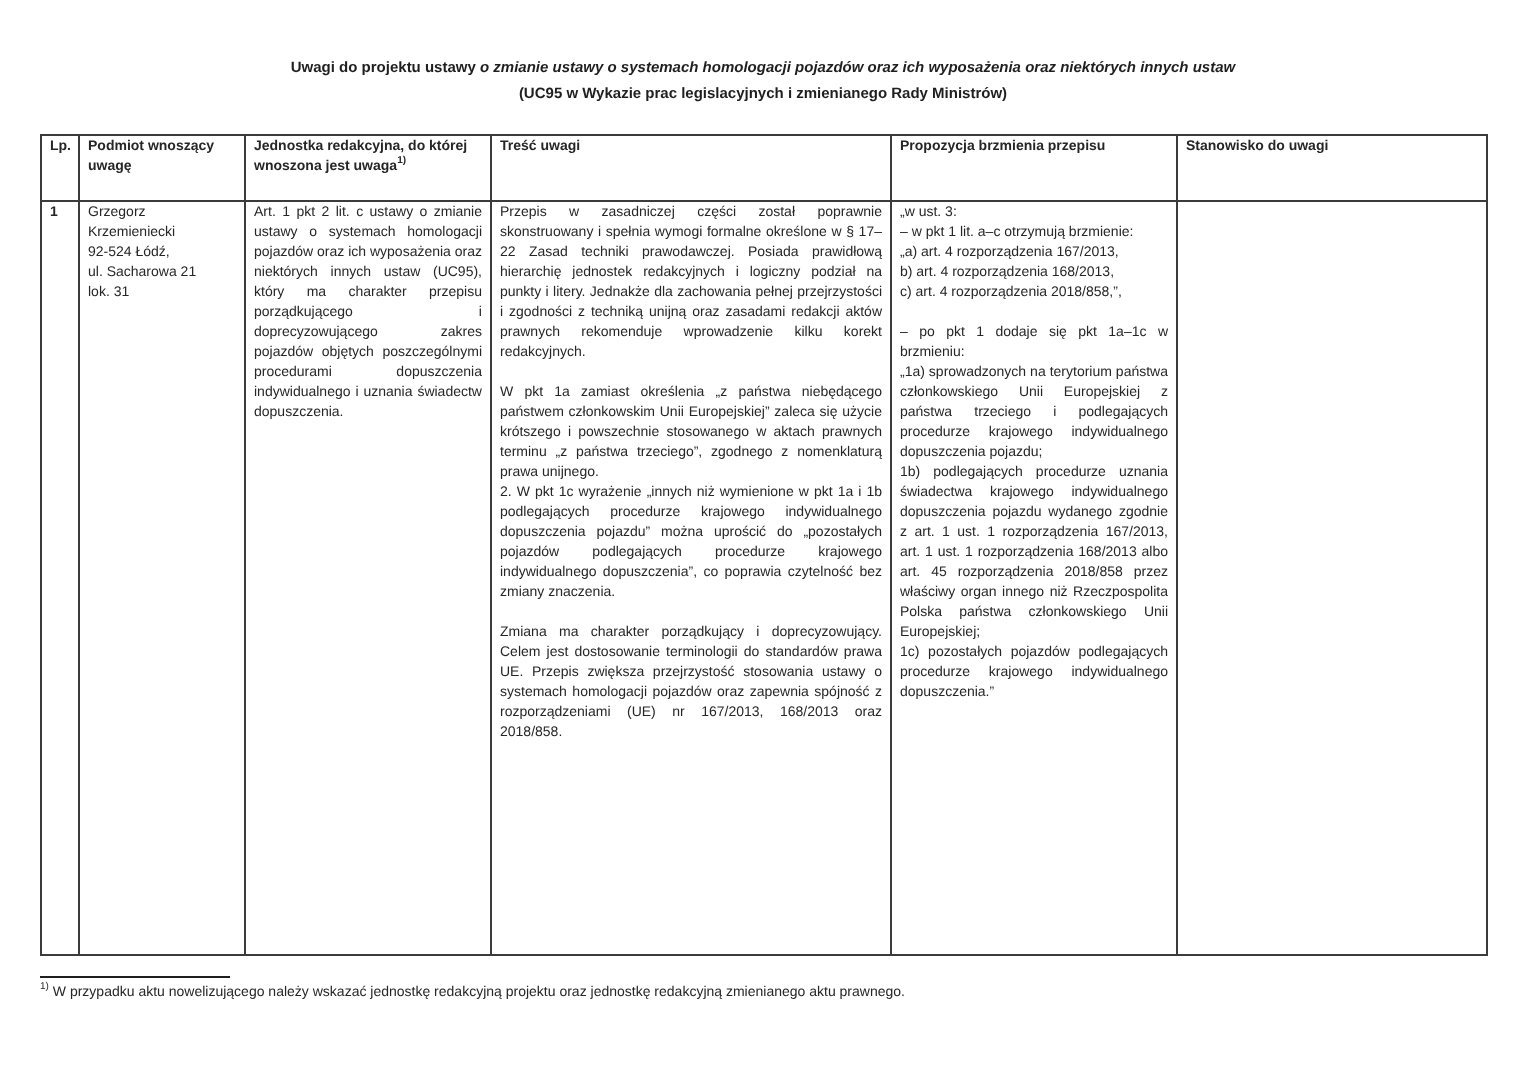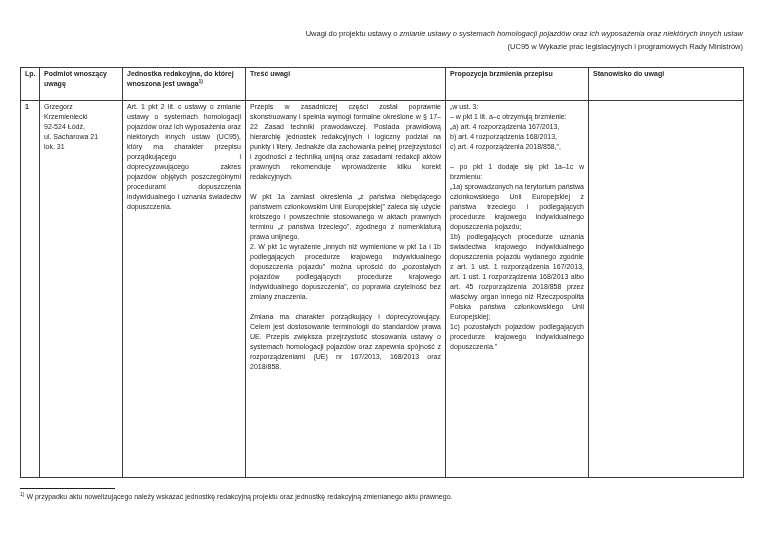--- a/index.html
+++ b/index.html
@@ -11,22 +11,22 @@
     font-family: "Liberation Sans", sans-serif;
     color: #262626;
     overflow: hidden;
   }
   .content {
     margin: 0 25px 0 20px;
     padding-top: 27px;
     width: 723px;
   }
   .doc-title {
-    text-align: right;
-    font-weight: normal;
+    text-align: center;
+    font-weight: bold;
     font-size: 7.5px;
     line-height: 13px;
     color: #1f1f1f;
   }
   .doc-title .it { font-style: italic; }
   table.uwagi {
     border-collapse: collapse;
     table-layout: fixed;
     width: 723px;
     margin-top: 14px;
@@ -65,21 +65,21 @@
   }
   .footnote-text { font-size: 7px; line-height: 10px; }
 </style>
 </head>
 <body>
 
 <div class="content">
 
   <div class="doc-title">
     <div><span>Uwagi do projektu ustawy</span> <span class="it">o zmianie ustawy o systemach homologacji pojazdów oraz ich wyposażenia oraz niektórych innych ustaw</span></div>
-    <div>(UC95 w Wykazie prac legislacyjnych i programowych Rady Ministrów)</div>
+    <div>(UC95 w Wykazie prac legislacyjnych i zmienianego Rady Ministrów)</div>
   </div>
 
   <table class="uwagi">
     <colgroup>
       <col style="width:19px">
       <col style="width:83px">
       <col style="width:123px">
       <col style="width:200px">
       <col style="width:143px">
       <col style="width:155px">

